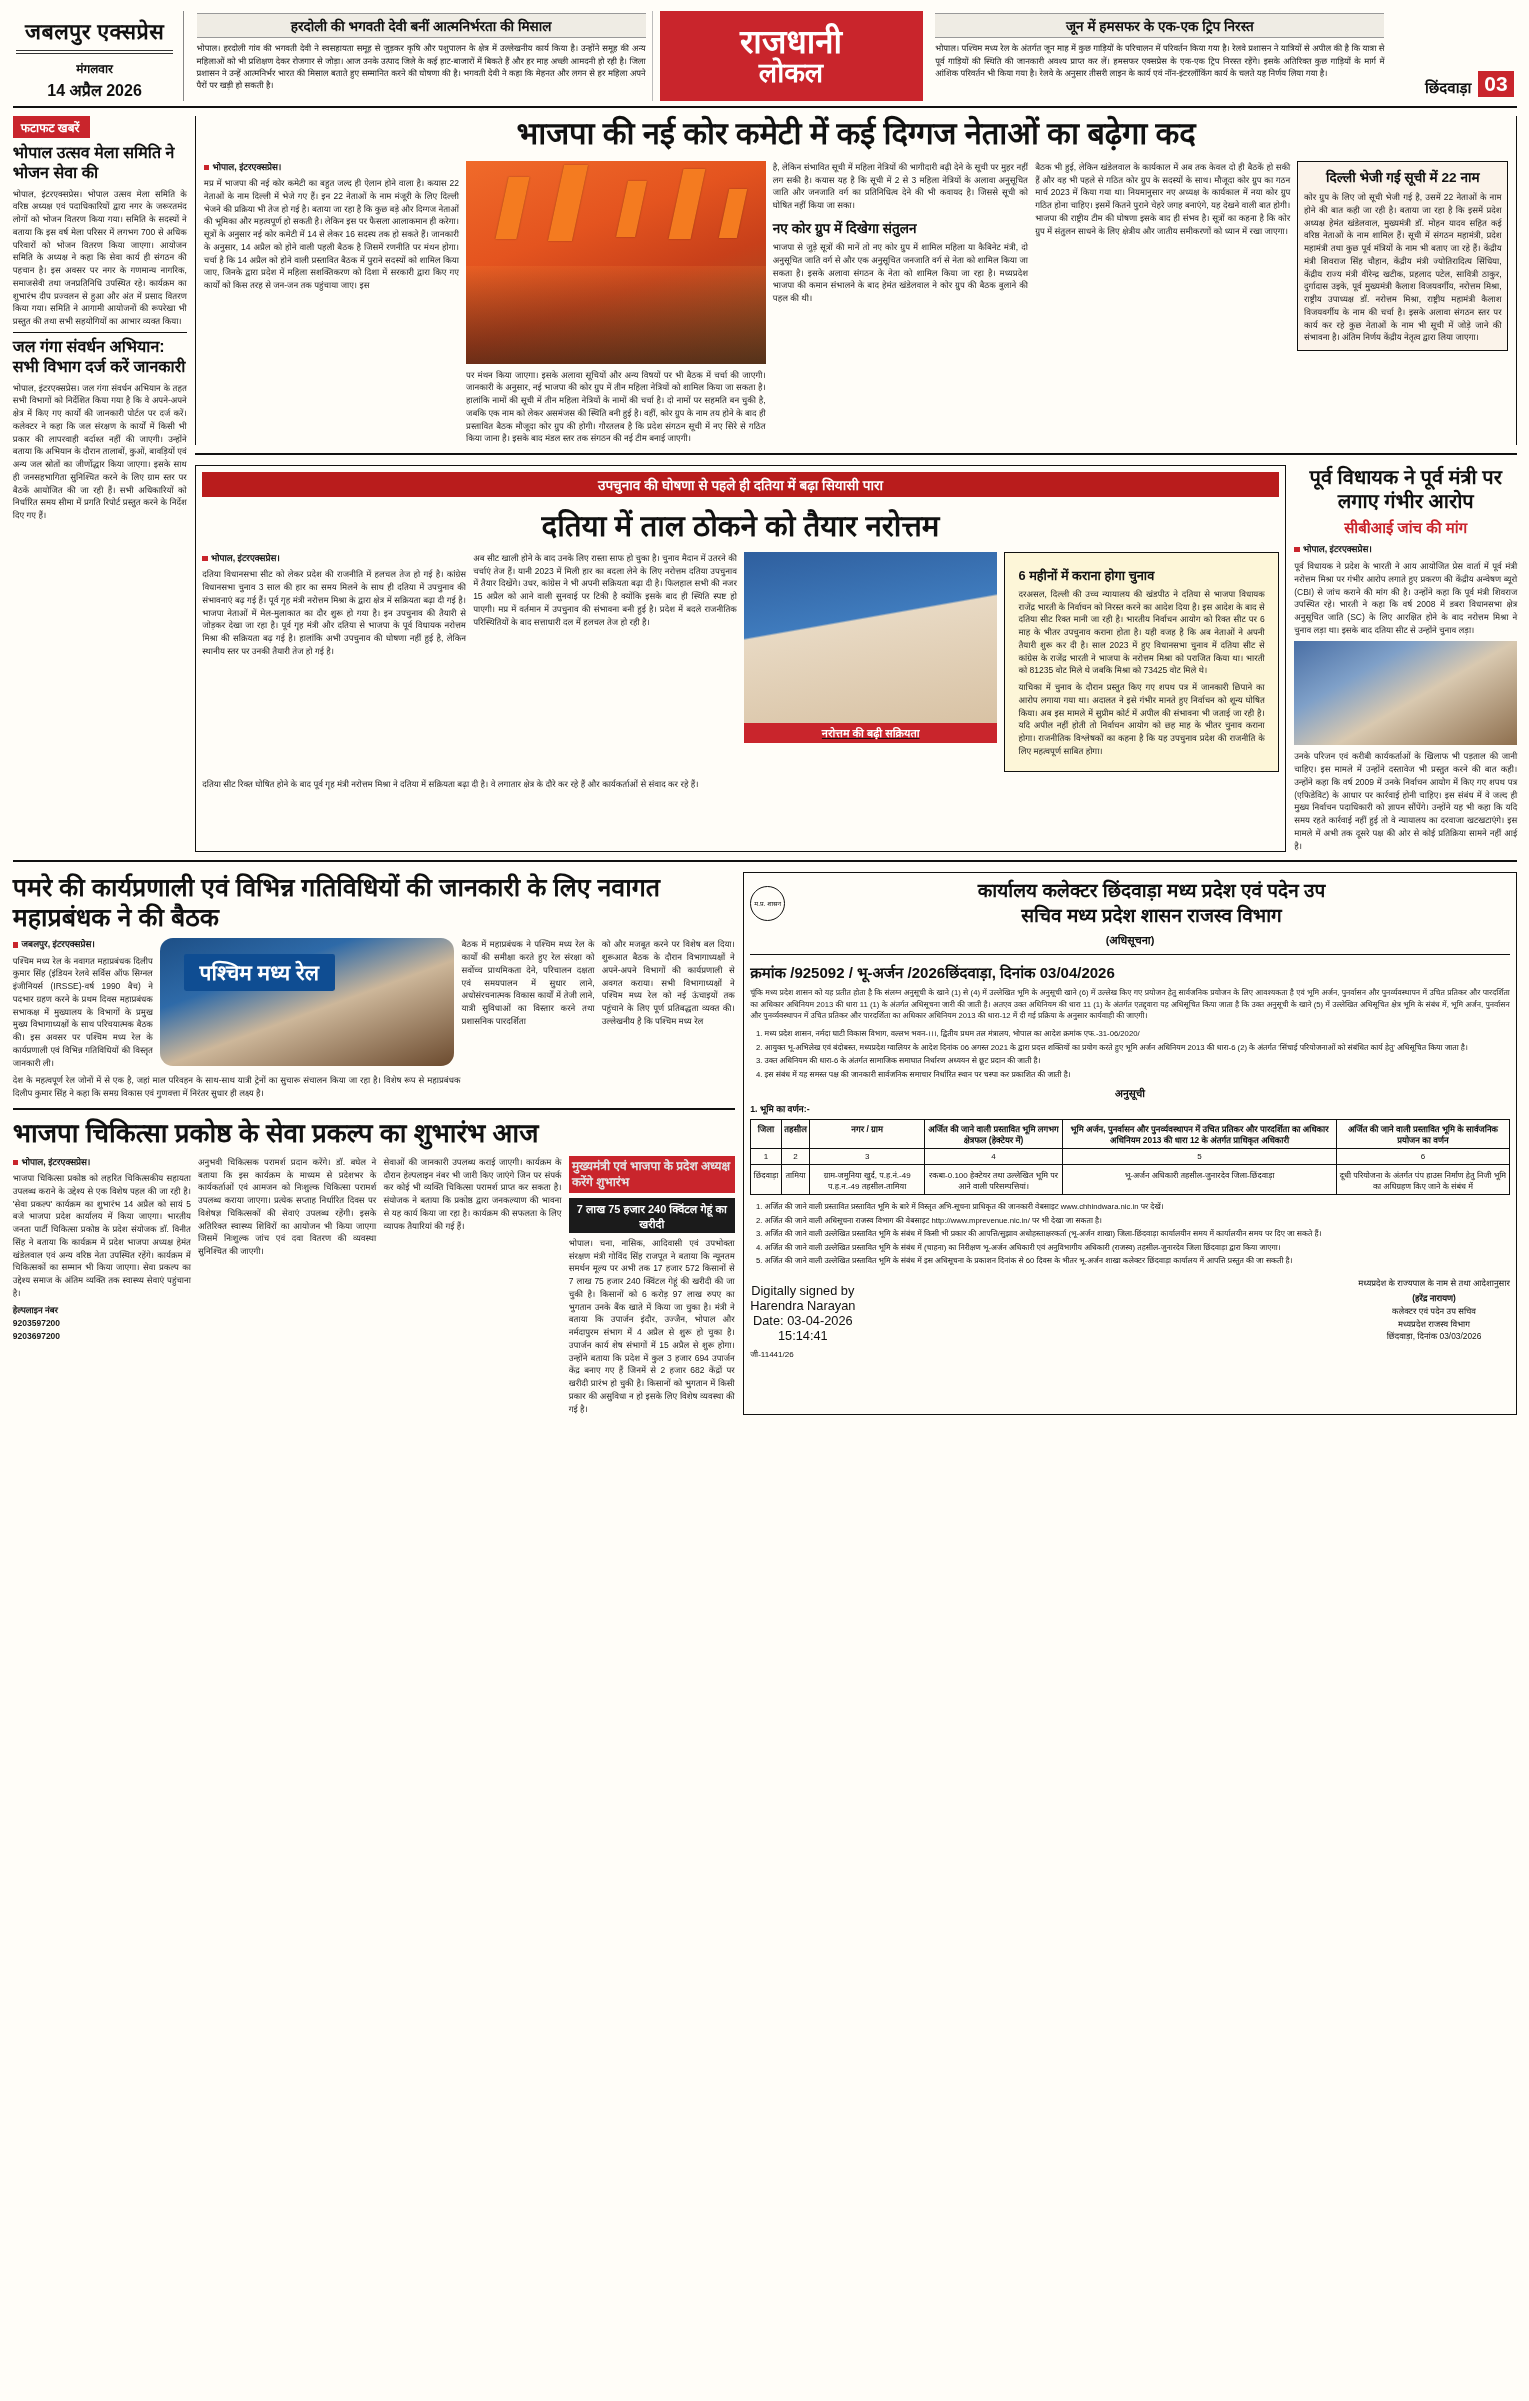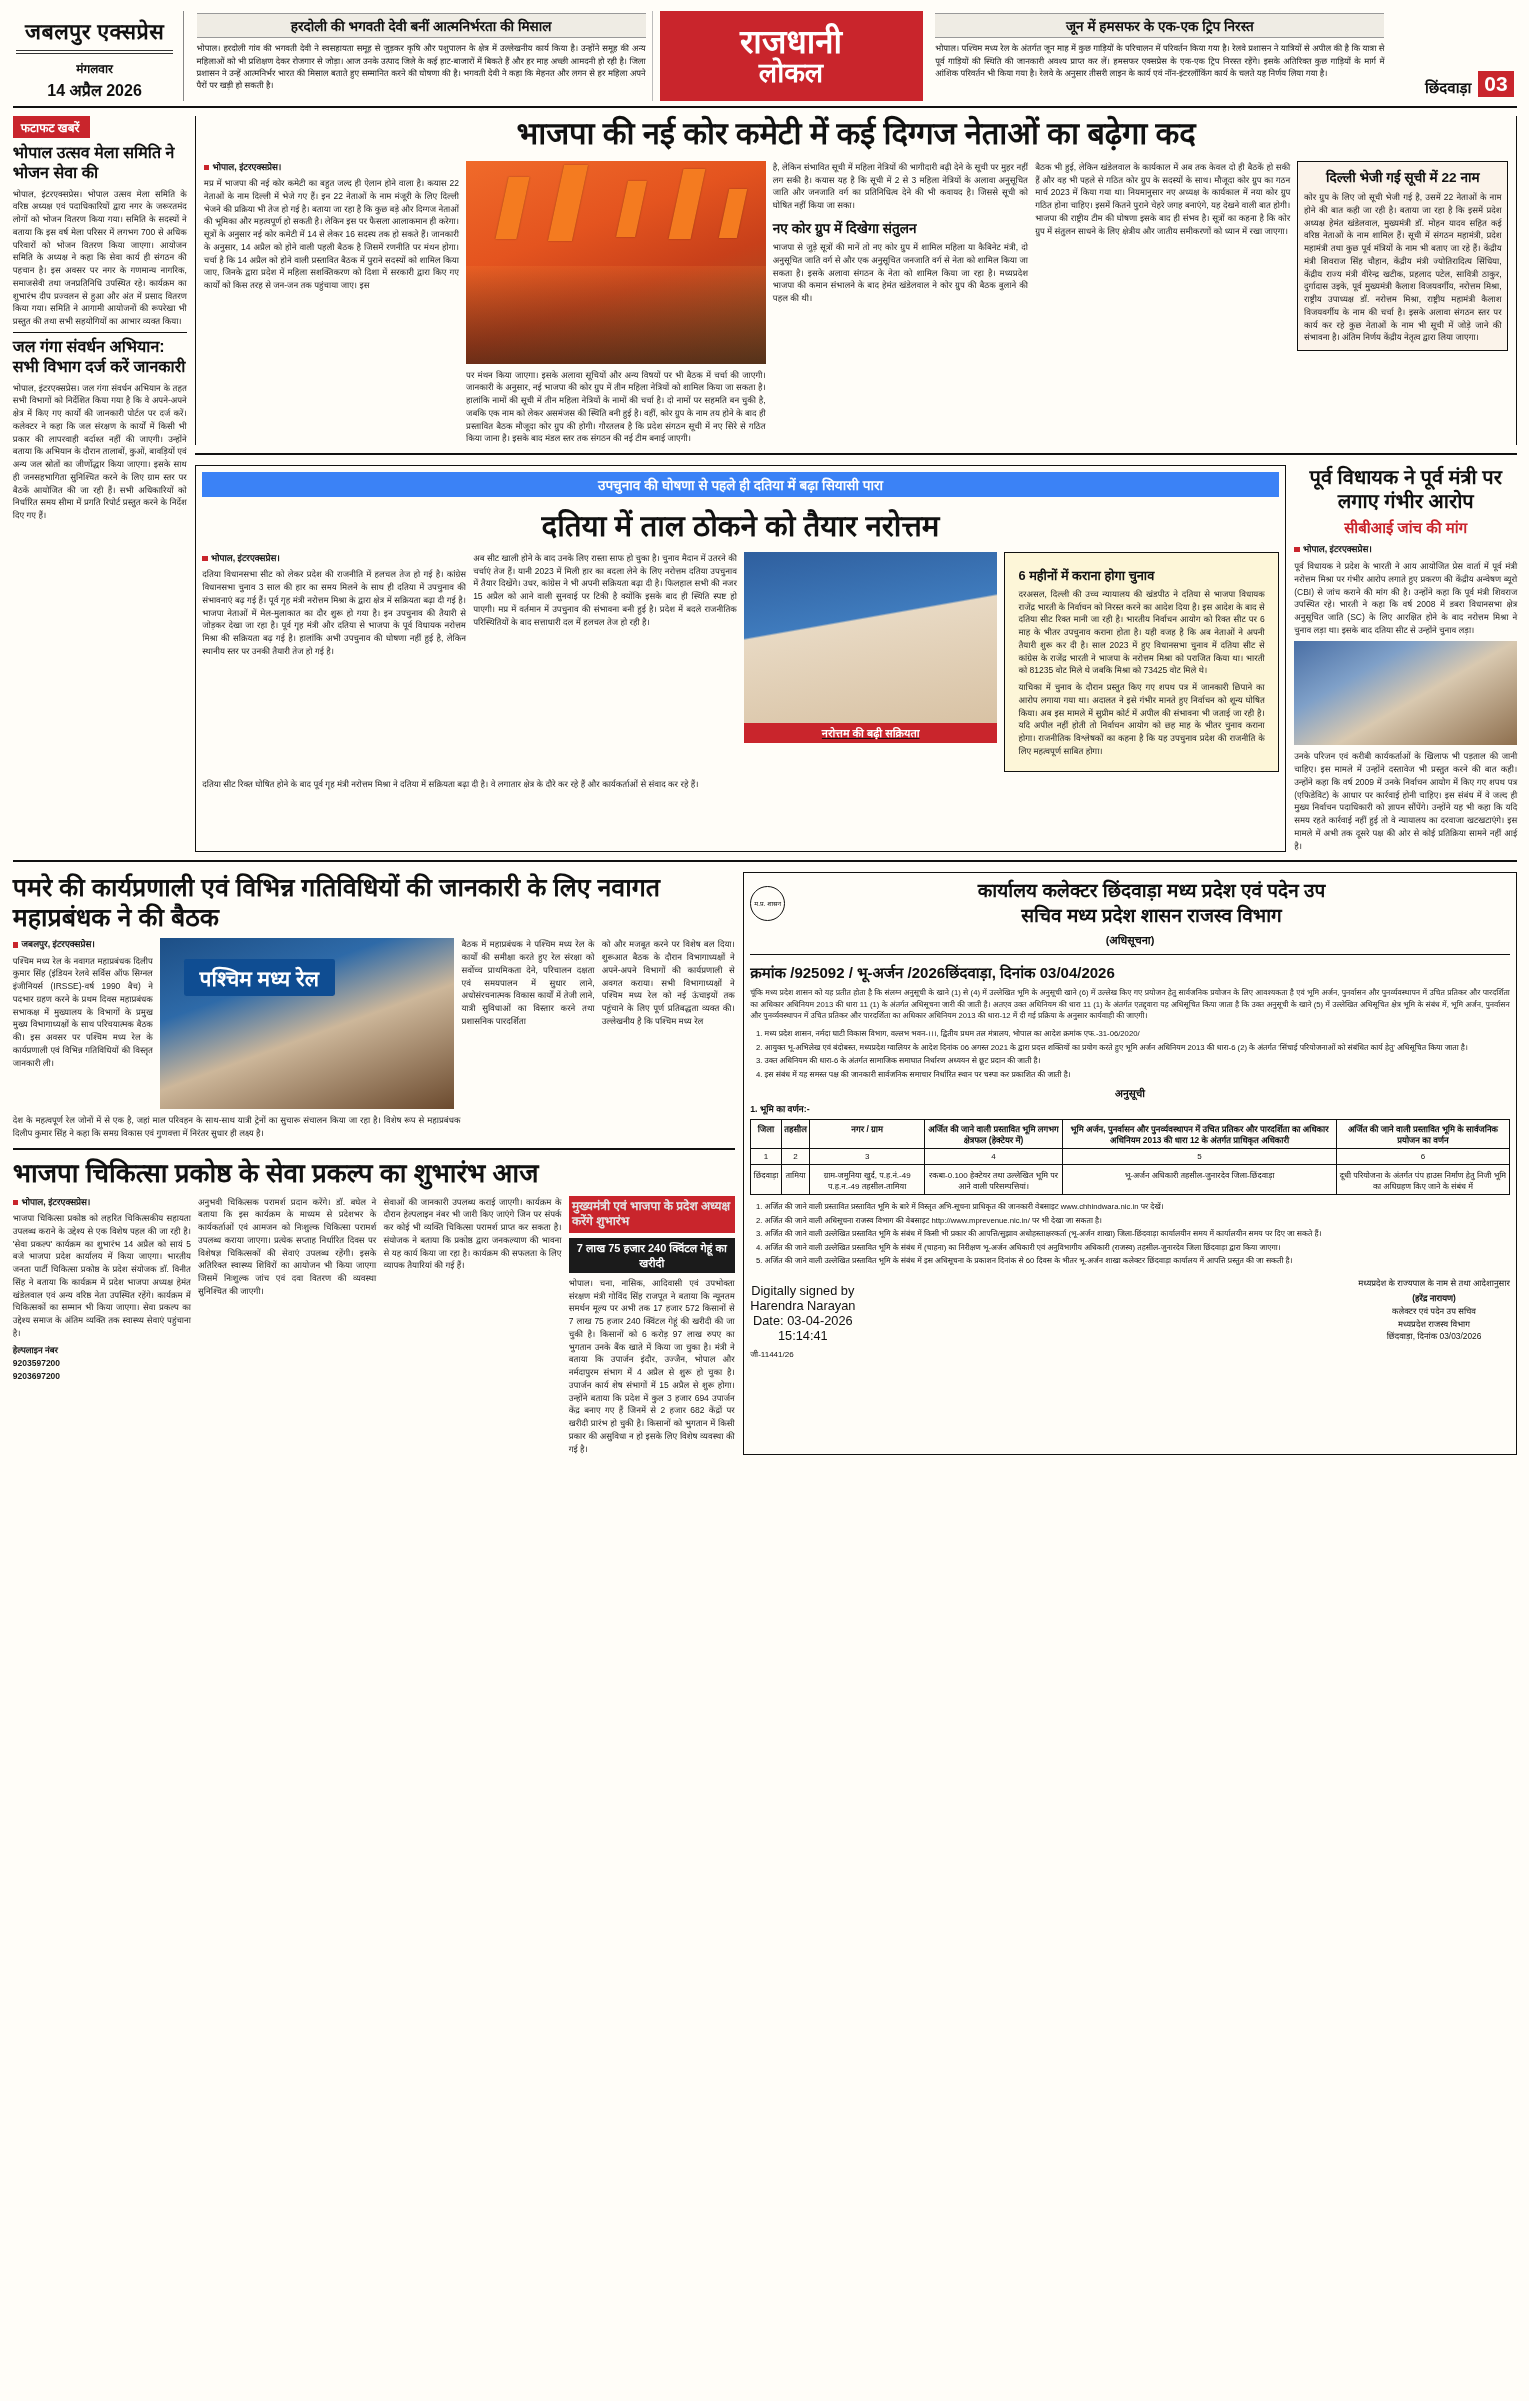--- a/index.html
+++ b/index.html
@@ -187,21 +187,21 @@
   }
 
   
   .datia {
     display:flex;
     gap:8px;
     margin-top:9.6px;
   }
   .datia-main { flex:1; border:0.8px solid #111; padding:6.4px; }
   .kicker {
-    background:#3b82f6;
+    background:#b91c1c;
     color:#fff;
     font-size:13.6px;
     font-weight:bold;
     text-align:center;
     padding:3.2px 6.4px;
     margin:0 auto 6.4px auto;
     display:block;
     width:100%;
   }
   .datia-head {
@@ -468,21 +468,21 @@
     <div class="bl">
 
       <div>
         <h2 class="pmre-head">पमरे की कार्यप्रणाली एवं विभिन्न गतिविधियों की जानकारी के लिए नवागत महाप्रबंधक ने की बैठक</h2>
         <div style="display:flex;gap:7.2px;">
           <div style="width:20%;">
             <p class="body-text" style="margin:0 0 3.2px 0;"><span class="dateline dot">जबलपुर, इंटरएक्सप्रेस।</span></p>
             <p class="body-text" style="margin:0;">पश्चिम मध्य रेल के नवागत महाप्रबंधक दिलीप कुमार सिंह (इंडियन रेलवे सर्विस ऑफ सिग्नल इंजीनियर्स (IRSSE)-वर्ष 1990 बैच) ने पदभार ग्रहण करने के प्रथम दिवस महाप्रबंधक सभाकक्ष में मुख्यालय के विभागों के प्रमुख मुख्य विभागाध्यक्षों के साथ परिचयात्मक बैठक की। इस अवसर पर पश्चिम मध्य रेल के कार्यप्रणाली एवं विभिन्न गतिविधियों की विस्तृत जानकारी ली।</p>
           </div>
           <div style="width:42%;">
-            <div class="photo-wide" style="height:171px;">
+            <div class="photo-wide" style="height:128px;border-radius:13px;">
               <div class="banner-strip">पश्चिम मध्य रेल</div>
             </div>
           </div>
           <div style="width:19%;">
             <p class="body-text" style="margin:0;">बैठक में महाप्रबंधक ने पश्चिम मध्य रेल के कार्यों की समीक्षा करते हुए रेल संरक्षा को सर्वोच्च प्राथमिकता देने, परिचालन दक्षता एवं समयपालन में सुधार लाने, अधोसंरचनात्मक विकास कार्यों में तेजी लाने, यात्री सुविधाओं का विस्तार करने तथा प्रशासनिक पारदर्शिता</p>
           </div>
           <div style="width:19%;">
             <p class="body-text" style="margin:0;">को और मजबूत करने पर विशेष बल दिया। शुरूआत बैठक के दौरान विभागाध्यक्षों ने अपने-अपने विभागों की कार्यप्रणाली से अवगत कराया। सभी विभागाध्यक्षों ने पश्चिम मध्य रेल को नई ऊंचाइयों तक पहुंचाने के लिए पूर्ण प्रतिबद्धता व्यक्त की। उल्लेखनीय है कि पश्चिम मध्य रेल</p>
           </div>
         </div>

